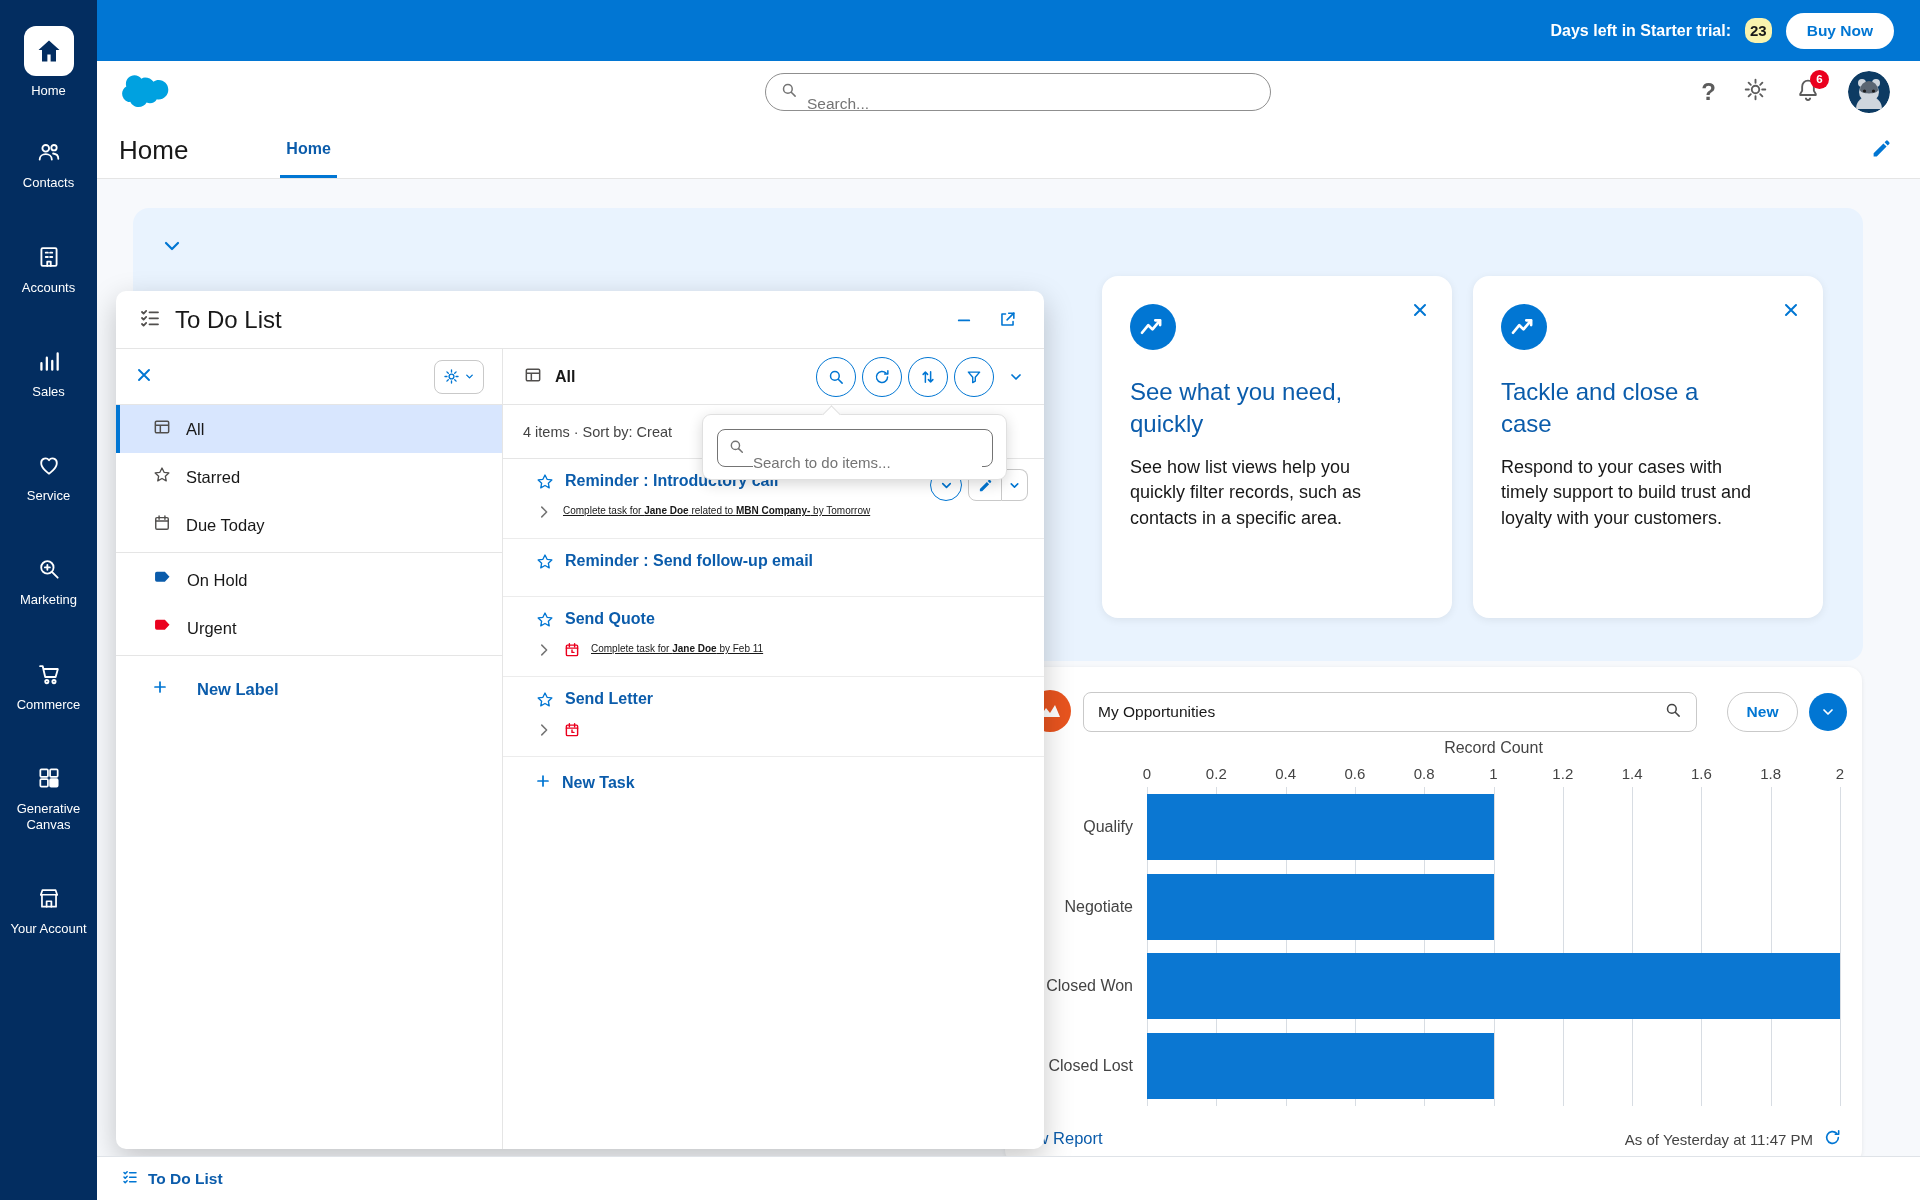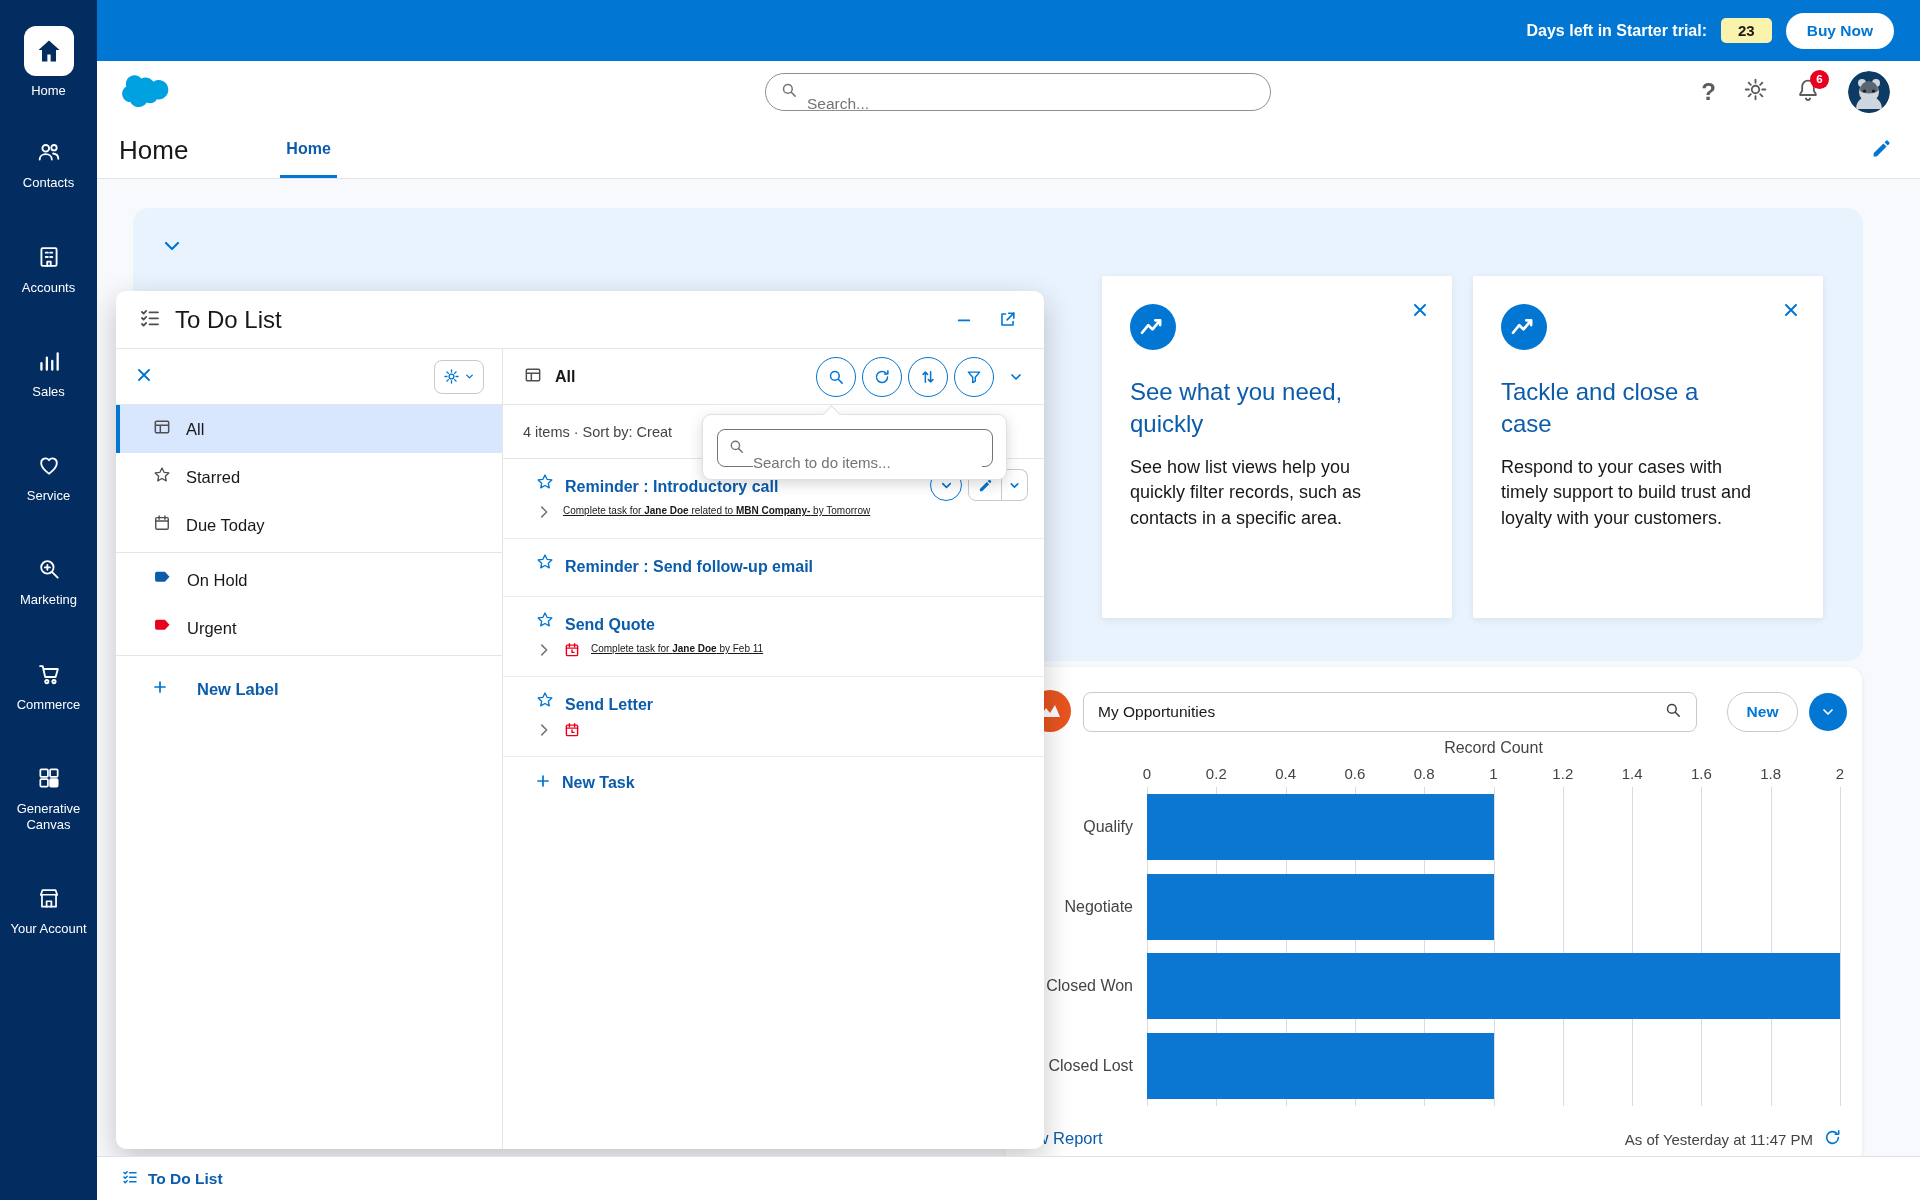--- a/index.html
+++ b/index.html
@@ -12,21 +12,21 @@
     display:flex; flex-direction:column; align-items:center; z-index:40; }
   .home-tile { display:flex; flex-direction:column; align-items:center; gap:7px; margin:26px 0 40px; cursor:pointer; }
   .home-tile-box { width:50px; height:50px; background:#fff; border-radius:12px; display:flex; align-items:center; justify-content:center; }
   .nav-item { display:flex; flex-direction:column; align-items:center; gap:6px; margin-bottom:52px; cursor:pointer; width:100%; }
   .nav-label { color:#fff; font-size:13px; text-align:center; line-height:1.25; max-width:84px; }
 
   
   .topbar { position:absolute; left:97px; top:0; width:1823px; height:61px; background:#0176d3;
     display:flex; align-items:center; justify-content:flex-end; gap:14px; padding-right:26px; }
   .trial-label { color:#fff; font-size:16px; font-weight:bold; }
-  .trial-badge { background:#f9f3ae; color:#181818; font-size:15px; font-weight:bold; padding:4px 17px; border-radius:5px; }
+  .trial-badge { background:#f9f3ae; color:#181818; font-size:15px; font-weight:bold; padding:4px 5px; border-radius:10px; }
   .buy-now { background:#fff; color:#0176d3; font-size:15.5px; font-weight:bold; border:none;
     border-radius:20px; padding:9px 21px; cursor:pointer; font-family:inherit; }
 
   
   .appheader { position:absolute; left:97px; top:61px; width:1823px; height:61px; background:#fff; }
   .logo { position:absolute; left:22px; top:10px; }
   .search-box { position:absolute; left:668px; top:12px; width:506px; height:38px; border:1px solid #8f8f8f;
     border-radius:19px; background:#fff; display:flex; align-items:center; padding:0 14px; gap:9px; }
   .search-box input { border:none; outline:none; flex:1; font-size:15.5px; color:#181818; font-family:inherit; background:transparent;margin-top:24px; }
   .search-box input::placeholder { color:#747474; }
@@ -43,21 +43,21 @@
   .page-title { font-size:26px; color:#181818; align-self:center; margin-left:22px; }
   .tab { margin-left:92px; display:flex; align-items:center; font-size:16px; font-weight:bold; color:#0b5cab;
     border-bottom:3px solid #0176d3; padding:0 6px; cursor:pointer; }
   .page-edit { margin-left:auto; align-self:center; margin-right:28px; cursor:pointer; }
 
   
   .main { position:absolute; left:97px; top:179px; width:1823px; height:1021px; background:#f7f9fc; }
   .panel { position:absolute; left:36px; top:29px; width:1730px; height:453px; background:#e9f3fe; border-radius:16px; }
   .collapse-btn { position:absolute; left:27px; top:26px; cursor:pointer; }
 
-  .promo-card { position:absolute; top:68px; width:350px; height:342px; background:#fff; border-radius:2px;
+  .promo-card { position:absolute; top:68px; width:350px; height:342px; background:#fff; border-radius:16px;
     box-shadow:0 2px 8px rgba(0,0,0,0.07); padding:28px; }
   .promo-card.c1 { left:969px; }
   .promo-card.c2 { left:1340px; }
   .promo-close { position:absolute; top:24px; right:22px; cursor:pointer; }
   .promo-title { margin-top:22px; font-size:24px; line-height:1.35; color:#0b5cab; max-width:235px; }
   .promo-body { margin-top:14px; font-size:18px; line-height:1.42; color:#181818; max-width:260px; }
 
   
   .opp-card { position:absolute; left:908px; top:488px; width:857px; height:497px; background:#fff; border-radius:14px;
     box-shadow:0 1px 4px rgba(0,0,0,0.08); z-index:2; }
@@ -112,21 +112,21 @@
   .tw-right-header { height:56px; border-bottom:1px solid #e5e5e5; display:flex; align-items:center; gap:10px; padding:0 20px; flex:none; }
   .list-title { font-size:16px; font-weight:bold; color:#181818; margin-left:2px; }
   .hdr-btns { margin-left:auto; display:flex; align-items:center; gap:6px; }
   .circle-btn { width:40px; height:40px; border-radius:50%; border:1px solid #0176d3; background:#fff; display:flex;
     align-items:center; justify-content:center; cursor:pointer; }
   .dd-caret { margin-left:8px; cursor:pointer; display:flex; align-items:center; }
   .tw-summary { height:54px; border-bottom:1px solid #e5e5e5; display:flex; align-items:center; padding:0 20px;
     font-size:14.5px; color:#444; flex:none; }
 
   .task { padding:13px 24px 13px 32px; border-bottom:1px solid #ececec; position:relative; }
-  .task-title-row { display:flex; align-items:flex-end; gap:10px; margin-bottom:7px; }
+  .task-title-row { display:flex; align-items:flex-start; gap:10px; margin-bottom:7px; }
   .task-link { font-size:16px; font-weight:bold; color:#0b5cab; cursor:pointer; }
   .task-sub { display:flex; gap:10px; align-items:flex-start; }
   .task-desc { font-size:10px; line-height:1.5; color:#181818; max-width:420px;text-decoration:underline; }
   .task-desc b { font-weight:bold; }
   .task-actions { position:absolute; right:16px; top:10px; display:flex; gap:6px; align-items:center; z-index:1; }
   .act-circle { width:32px; height:32px; border-radius:50%; border:1px solid #0176d3; background:#fff; display:flex;
     align-items:center; justify-content:center; cursor:pointer; }
   .act-edit { width:34px; height:32px; border:1px solid #c9c9c9; border-radius:8px 0 0 8px; background:#fff; display:flex;
     align-items:center; justify-content:center; cursor:pointer; }
   .act-dd { width:26px; height:32px; border:1px solid #c9c9c9; border-left:none; border-radius:0 8px 8px 0; background:#fff;

